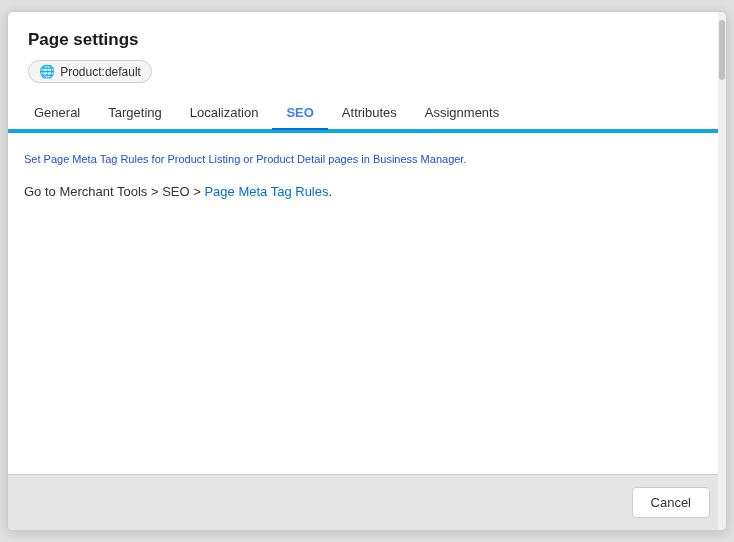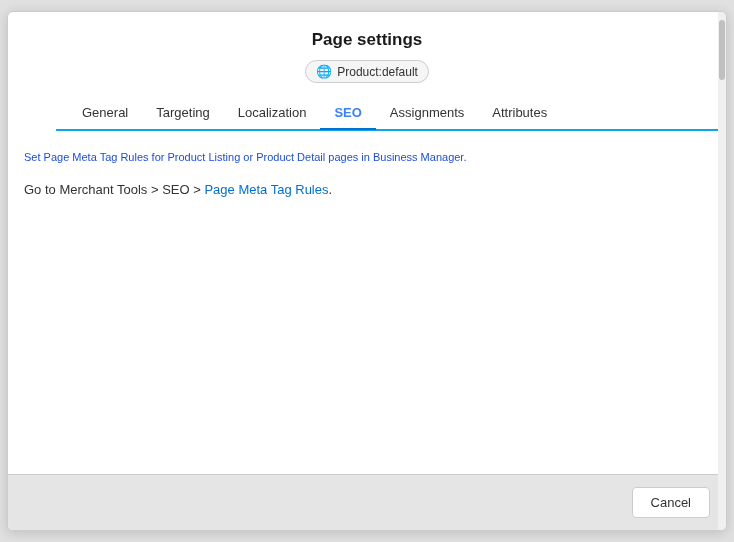--- a/index.html
+++ b/index.html
@@ -24,21 +24,21 @@
       border-radius: 6px;
       width: 720px;
       height: 520px;
       display: flex;
       flex-direction: column;
       box-shadow: 0 2px 12px rgba(0,0,0,0.15);
       position: relative;
     }
 
     .modal-header {
-      text-align: center;
+      text-align: left;
       padding: 18px 20px 10px 20px;
     }
 
     .modal-title {
       font-size: 17px;
       font-weight: 600;
       color: #1a1a1a;
       margin-bottom: 10px;
     }
 
@@ -53,24 +53,23 @@
       color: #333333;
       background: #f5f5f5;
     }
 
     .locale-icon {
       font-size: 13px;
     }
 
     .tabs {
       display: flex;
-      border-bottom: 2px solid #0ea5e9;
+      border-bottom: 4px solid #0ea5e9;
       padding: 0 12px;
       margin-top: 4px;
-      margin-left: 48px;
     }
 
     .tab {
       padding: 8px 14px;
       font-size: 13px;
       color: #333333;
       cursor: pointer;
       border-bottom: 2px solid transparent;
       margin-bottom: -1px;
       white-space: nowrap;
@@ -166,22 +165,22 @@
       <span class="locale-icon">🌐</span>
       <span>Product:default</span>
     </div>
   </div>
 
   <div class="tabs">
     <div class="tab">General</div>
     <div class="tab">Targeting</div>
     <div class="tab">Localization</div>
     <div class="tab active">SEO</div>
+    <div class="tab">Attributes</div>
     <div class="tab">Assignments</div>
-    <div class="tab">Attributes</div>
   </div>
 
   <div class="tab-content">
     <p class="description-text">Set Page Meta Tag Rules for Product Listing or Product Detail pages in Business Manager.</p>
     <p class="link-text">
       <span>Go to Merchant Tools &gt; SEO &gt; </span><a href="#">Page Meta Tag Rules</a><span>.</span>
     </p>
   </div>
 
   <div class="modal-footer">

